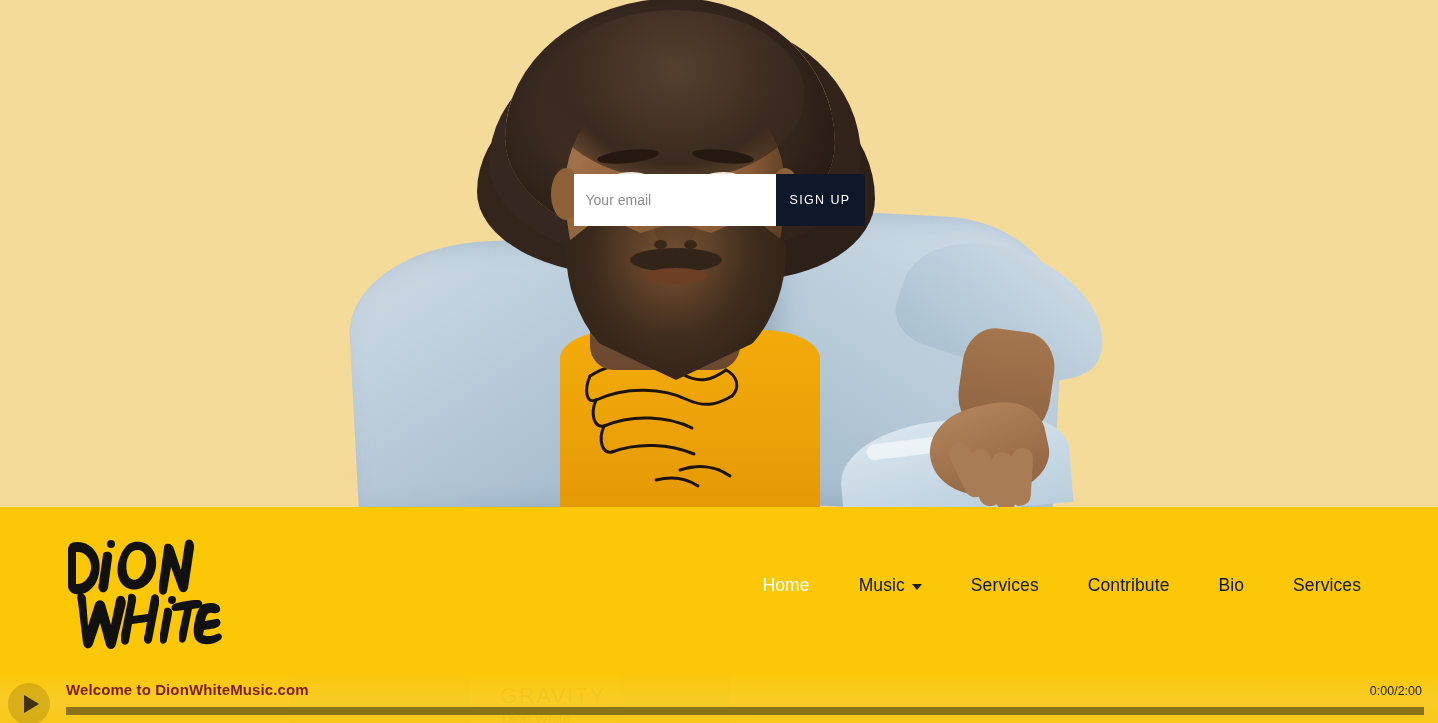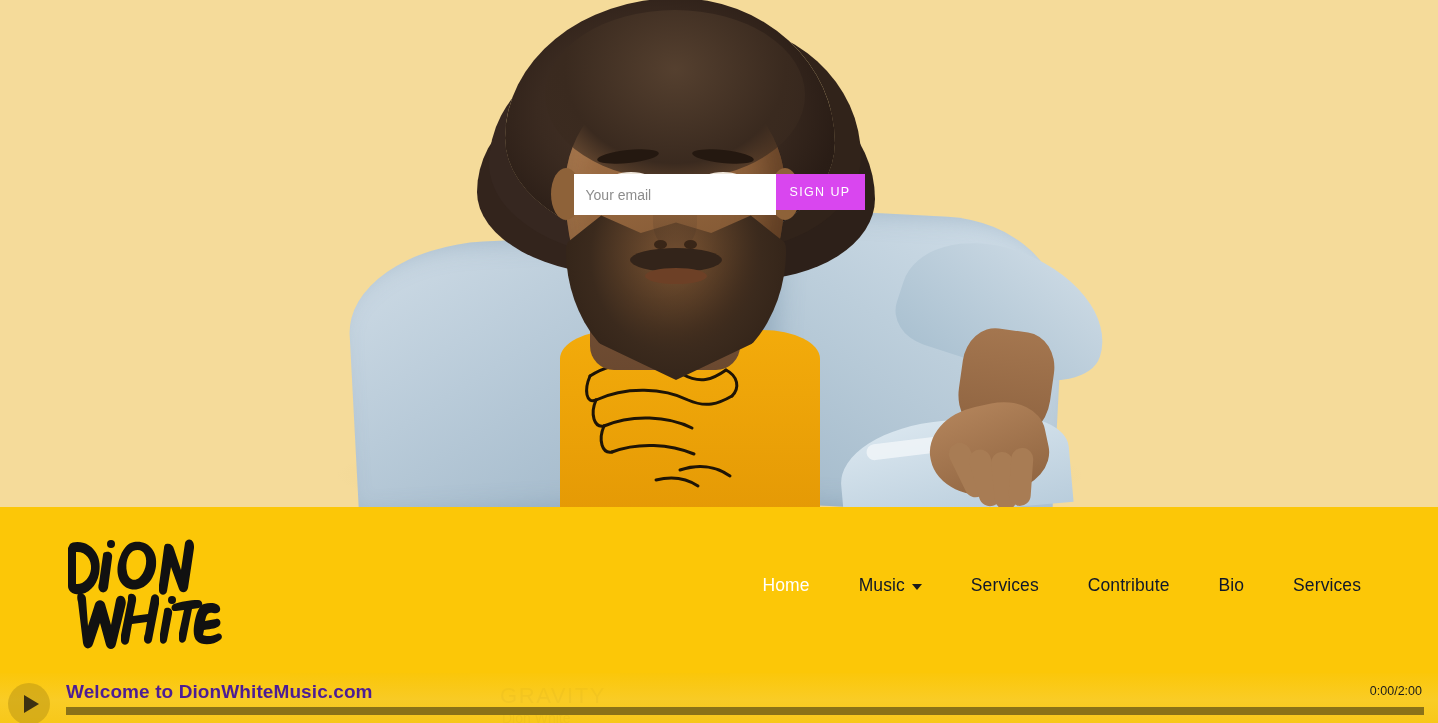--- a/index.html
+++ b/index.html
@@ -164,29 +164,29 @@
     text-indent:11px;
   }
   .hero-sub {
     margin-top:22px;
     color:#ffffff;
     font-size:13.5px; font-weight:700; letter-spacing:.35px;
     white-space:nowrap;
   }
   .signup-row { margin-top:19px; display:flex; height:36px; }
   .email-input {
-    width:202px; height:41px; border:none; outline:none;
+    width:202px; height:52px; border:none; outline:none;
     background:#ffffff; color:#7b7b7b;
     font-family:"Liberation Sans", sans-serif; font-size:14px;
     padding:0 12px;
   }
   .email-input::placeholder { color:#8c8c8c; }
   .signup-btn {
-    width:89px; height:36px; border:none; cursor:pointer;
-    background:#d946ef; color:#ffffff;
+    width:89px; height:52px; border:none; cursor:pointer;
+    background:#0f172a; color:#ffffff;
     font-family:"Liberation Sans", sans-serif;
     font-size:12.5px; letter-spacing:1.4px; font-weight:400;
   }
 
   
   .brandbar {
     position:absolute; left:0; top:507px; width:1438px; height:216px;
     background:#fcc707;
   }
   .logo {
@@ -245,21 +245,21 @@
   }
   .play-tri {
     width:0; height:0;
     border-left:15px solid #3d3112;
     border-top:9px solid transparent;
     border-bottom:9px solid transparent;
     margin-left:4px;
   }
   .player-title {
     position:absolute; left:66px; top:681px;
-    color:#4c1d95; font-size:19px; font-weight:700; letter-spacing:.1px;
+    color:#7f1d1d; font-size:15px; font-weight:700; letter-spacing:.1px;
   }
   .player-time {
     position:absolute; right:16px; top:684px;
     color:#1b1b1b; font-size:12.5px;
   }
   .progress-track {
     position:absolute; left:66px; right:14px; top:707px; height:8px;
     background:#8a7218;
     cursor:pointer;
   }

